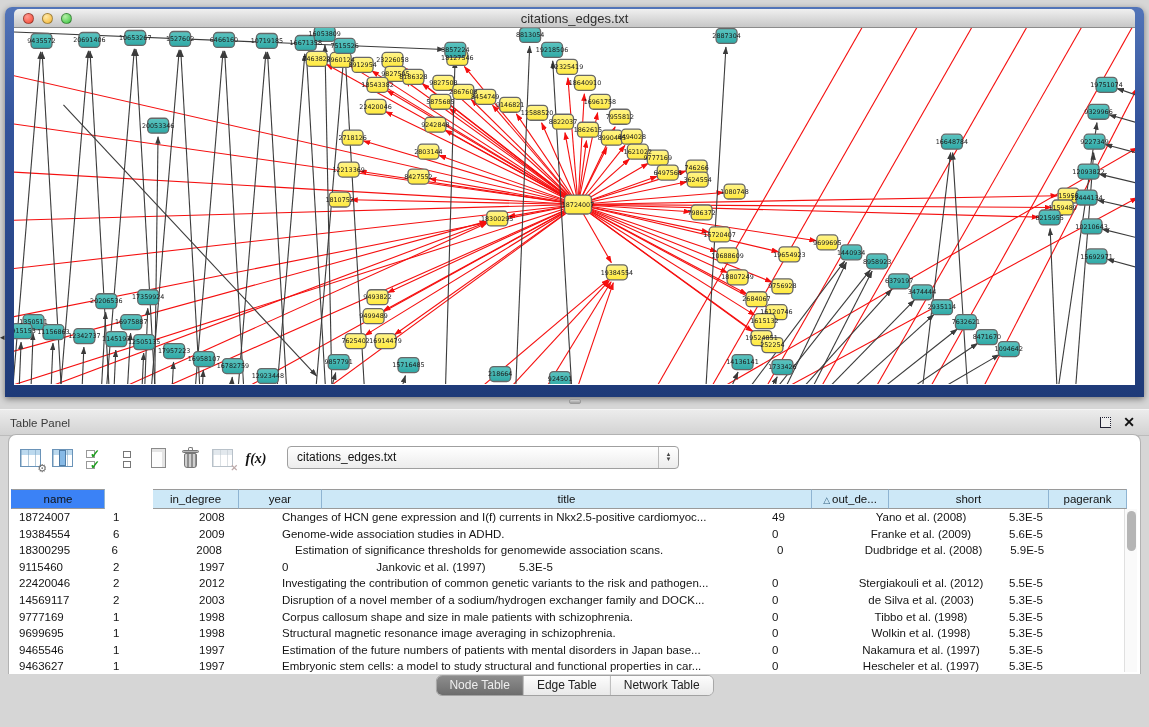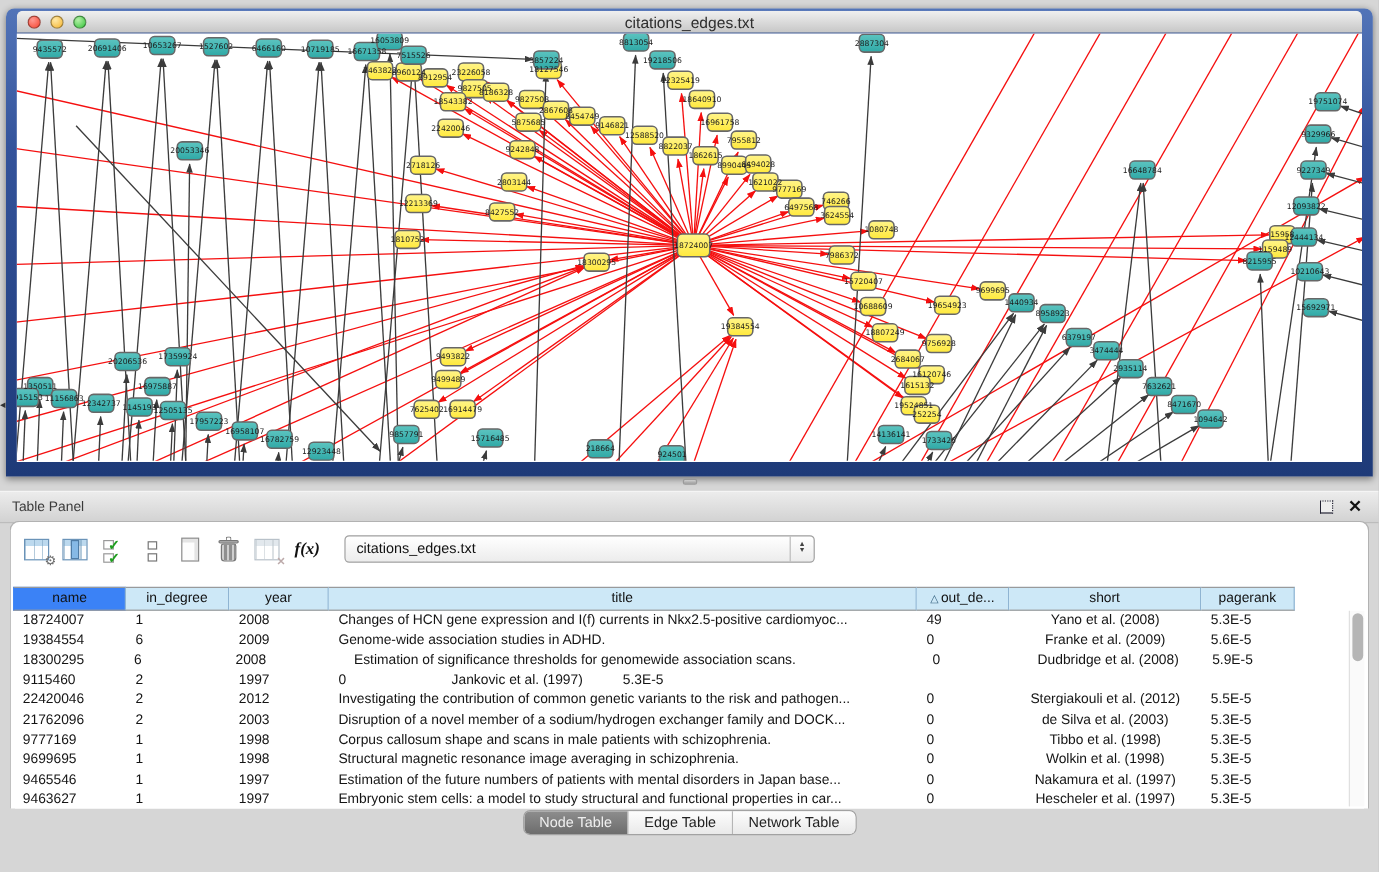--- a/index.html
+++ b/index.html
@@ -543,21 +543,21 @@
     <div class="combo">
       <span>citations_edges.txt</span>
       <span class="stepper">
           <span>▲</span>
           <span>▼</span>
         </span>
     </div>
 
     <div class="thead" id="thead">
         <div class="th first" style="width: 94px;">name</div>
-        <div class="th" style="width: 86px;">in_degree</div>
+        <div class="th" style="width: 86px; margin-left: 48px;">in_degree</div>
         <div class="th" style="width: 83px;">year</div>
         <div class="th" style="width: 490px;">title</div>
         <div class="th" style="width: 77px;"><span class="sort-glyph">△</span>out_de...</div>
         <div class="th" style="width: 160px;">short</div>
         <div class="th" style="width: 78px;">pagerank</div>
       </div>
     <div class="tbody" id="tbody">
         <div class="tr">
           <div class="td" style="width: 94px;">18724007</div>
           <div class="td" style="width: 86px;">1</div>
@@ -596,33 +596,33 @@
         <div class="tr">
           <div class="td" style="width: 94px;">22420046</div>
           <div class="td" style="width: 86px;">2</div>
           <div class="td" style="width: 83px;">2012</div>
           <div class="td" style="width: 490px;">Investigating the contribution of common genetic variants to the risk and pathogen...</div>
           <div class="td" style="width: 77px;">0</div>
           <div class="td center" style="width: 160px;">Stergiakouli et al. (2012)</div>
           <div class="td" style="width: 78px;">5.5E-5</div>
         </div>
         <div class="tr">
-          <div class="td" style="width: 94px;">21762096</div>
+          <div class="td" style="width: 94px;">14569117</div>
           <div class="td" style="width: 86px;">2</div>
           <div class="td" style="width: 83px;">2003</div>
           <div class="td" style="width: 490px;">Disruption of a novel member of a sodium/hydrogen exchanger family and DOCK...</div>
           <div class="td" style="width: 77px;">0</div>
           <div class="td center" style="width: 160px;">de Silva et al. (2003)</div>
           <div class="td" style="width: 78px;">5.3E-5</div>
         </div>
         <div class="tr">
           <div class="td" style="width: 94px;">9777169</div>
           <div class="td" style="width: 86px;">1</div>
           <div class="td" style="width: 83px;">1998</div>
-          <div class="td" style="width: 490px;">Corpus callosum shape and scans in male patients with schizophrenia.</div>
+          <div class="td" style="width: 490px;">Corpus callosum shape and size in male patients with schizophrenia.</div>
           <div class="td" style="width: 77px;">0</div>
           <div class="td center" style="width: 160px;">Tibbo et al. (1998)</div>
           <div class="td" style="width: 78px;">5.3E-5</div>
         </div>
         <div class="tr">
           <div class="td" style="width: 94px;">9699695</div>
           <div class="td" style="width: 86px;">1</div>
           <div class="td" style="width: 83px;">1998</div>
           <div class="td" style="width: 490px;">Structural magnetic resonance image averaging in schizophrenia.</div>
           <div class="td" style="width: 77px;">0</div>

